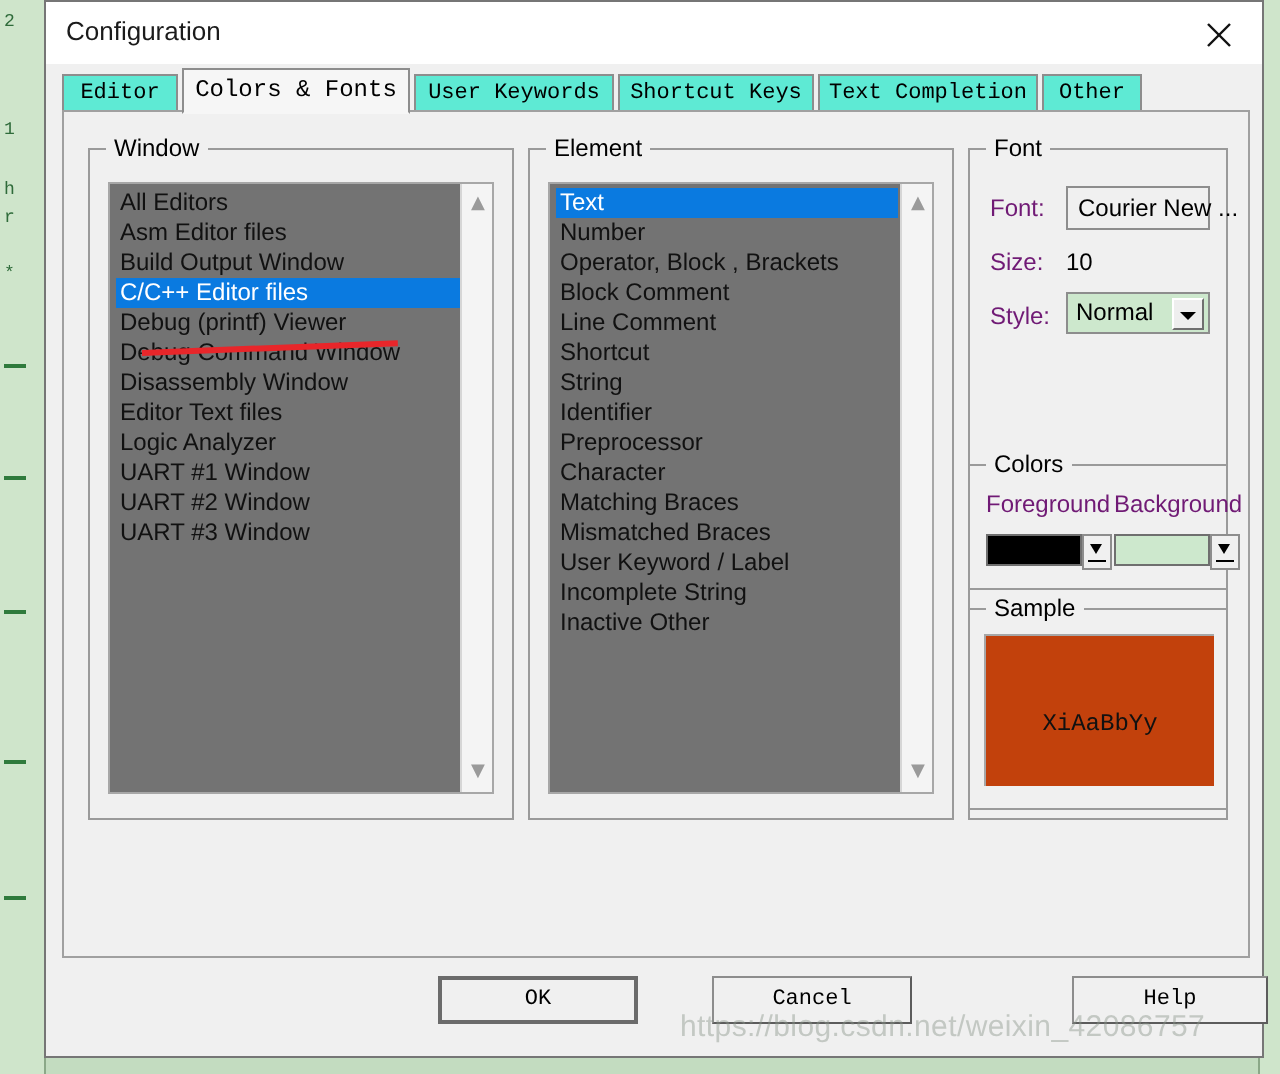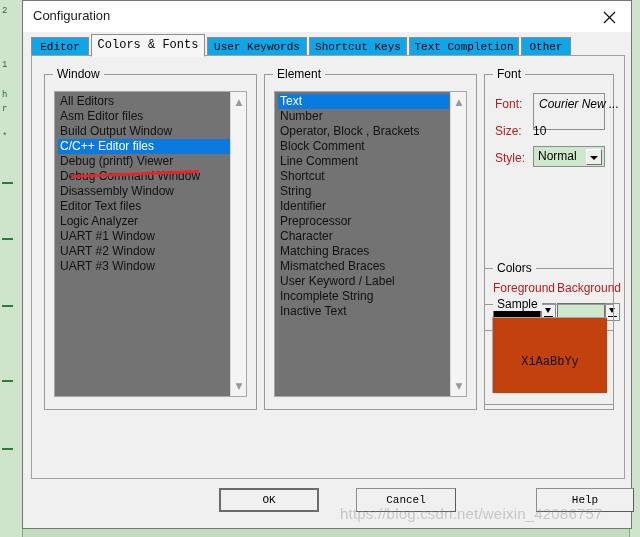--- a/index.html
+++ b/index.html
@@ -85,21 +85,21 @@
   
   .tabstrip {
     position: absolute;
     left: 8px; top: 33px;
     width: 594px; height: 22px;
   }
   .tab {
     position: absolute;
     top: 3px;
     height: 29px;
-    background: #0ea5e9;
+    background: #5eead4;
     border: 1px solid #8d8d8d;
     border-bottom: none;
     box-sizing: border-box;
     font-family: "Liberation Mono", monospace;
     font-size: 11px;
     color: #000;
     line-height: 18px;
     text-align: center;
     cursor: pointer;
     white-space: nowrap;
@@ -207,21 +207,21 @@
     transform: rotate(-2.2deg);
     transform-origin: left center;
     z-index: 30;
     pointer-events: none;
   }
 
   
   .fld-label {
     position: absolute;
     font-size: 12px;
-    color: #b91c1c;
+    color: #701a75;
   }
   .font-btn {
     position: absolute;
     background: #f0f0f0;
     border: 1px solid #8d8d8d;
     box-sizing: border-box;
     font-size: 12px;
     color: #000;
     line-height: 20px;
     padding-left: 5px;
@@ -260,21 +260,21 @@
   .combo .btn::after {
     content: "";
     position: absolute;
     left: 3px; top: 6px;
     border-left: 4px solid transparent;
     border-right: 4px solid transparent;
     border-top: 4px solid #000;
   }
 
   
-  #group-colors { left: 452px; top: 176px; width: 130px; height: 63px; margin-top: 36px; }
+  #group-colors { left: 452px; top: 176px; width: 130px; height: 63px; }
   .swatch-wrap { position: absolute; }
   .swatch {
     position: absolute;
     left: 0; top: 0;
     width: 48px; height: 16px;
     border: 1px solid #6f6f6f;
     box-sizing: border-box;
     cursor: pointer;
   }
   .swatch-arrow {
@@ -440,33 +440,33 @@
             <div class="li">Line Comment</div>
             <div class="li">Shortcut</div>
             <div class="li">String</div>
             <div class="li">Identifier</div>
             <div class="li">Preprocessor</div>
             <div class="li">Character</div>
             <div class="li">Matching Braces</div>
             <div class="li">Mismatched Braces</div>
             <div class="li">User Keyword / Label</div>
             <div class="li">Incomplete String</div>
-            <div class="li">Inactive Text</div>
+            <div class="li">Inactive Other</div>
           </div>
           <div class="vscroll">
             <div class="arrow up">▲</div>
             <div class="arrow down">▼</div>
           </div>
         </div>
       </div>
 
       <div class="group" id="group-font">
         <div class="legend">Font</div>
         <div class="fld-label" style="left:10px; top:22px;">Font:</div>
-        <div class="font-btn" style="left:48px; top:18px; width:72px; height:37px;font-style:italic;">Courier New ...</div>
+        <div class="font-btn" style="left:48px; top:18px; width:72px; height:22px;">Courier New ...</div>
         <div class="fld-label" style="left:10px; top:49px;">Size:</div>
         <div class="size-val" style="left:48px; top:49px;">10</div>
         <div class="fld-label" style="left:10px; top:76px;">Style:</div>
         <div class="combo" style="left:48px; top:71px; width:72px; height:21px;">
           <div class="val">Normal</div>
           <div class="btn"></div>
         </div>
       </div>
 
       <div class="group" id="group-colors">

